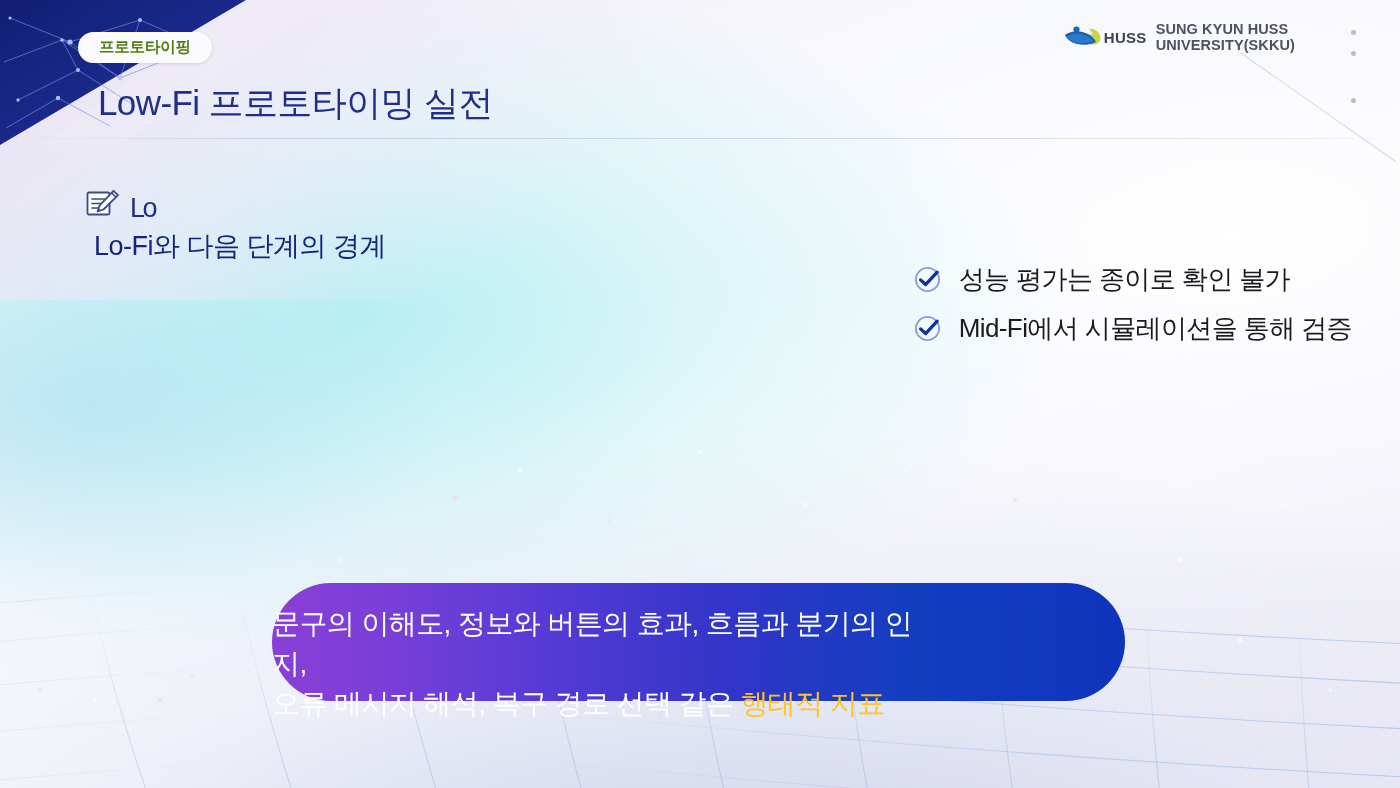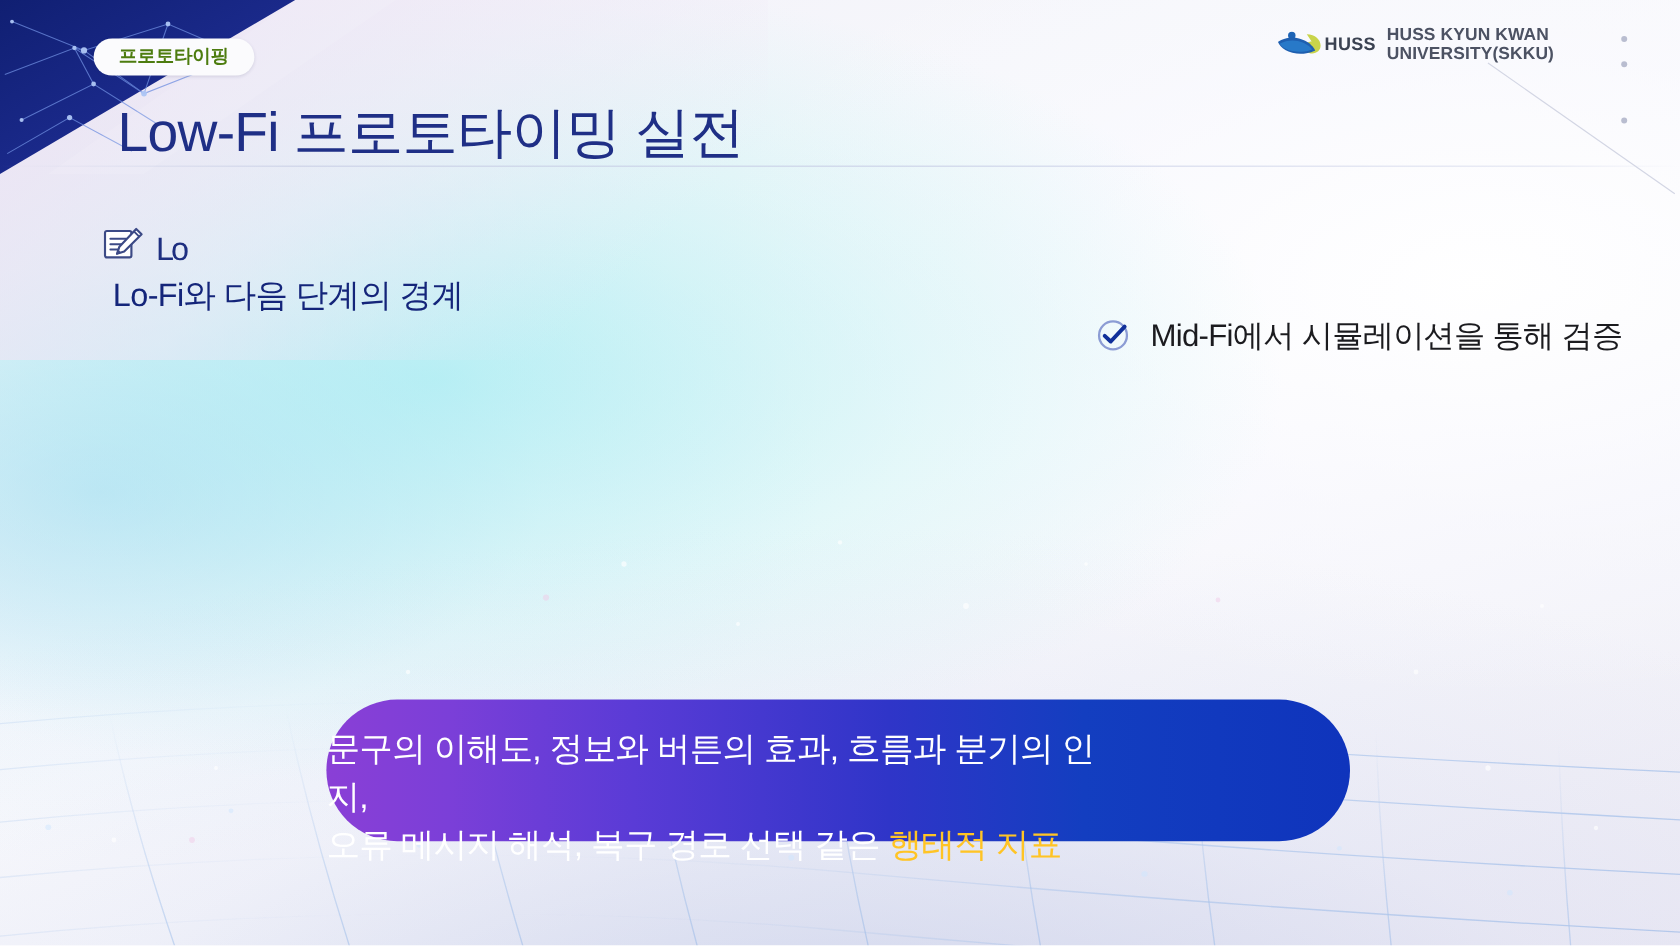--- a/index.html
+++ b/index.html
@@ -93,21 +93,21 @@
     display: flex;
     align-items: center;
     box-shadow: 0 1px 3px rgba(40,50,90,0.14);
     white-space: nowrap;
   }
 
   .slide-title {
     position: absolute;
     left: 98px;
     top: 80px;
-    font-size: 46px;
+    font-size: 35px;
     font-weight: 400;
     color: #1f2f86;
     letter-spacing: -0.6px;
     white-space: nowrap;
   }
 
   
   .logo-block {
     position: absolute;
     right: 105px;
@@ -364,21 +364,21 @@
       <div class="logo-mark">
         <svg width="40" height="22" viewBox="0 0 40 22">
           <circle cx="13.5" cy="3.6" r="3.1" fill="#1d63b5"></circle>
           <path d="M26 2.5 C33 2.5 37.5 7 37.5 12 C37.5 16 34.5 18.5 30.5 18.5 C27 18.5 24.5 16.5 24.5 13.5 C24.5 10.5 27 8.5 30 8.5 Z" fill="#c9d44a"></path>
           <path d="M2 9 C2 9 9 3.5 19.5 6 C30 8.5 33 16 33 16 C33 16 25 20.5 14 18 C4.5 15.8 2 9 2 9 Z" fill="#1f5fb0"></path>
           <path d="M3.5 10.5 C3.5 10.5 10 6.2 18.5 8.2 C27 10.2 30.5 15.2 30.5 15.2 C30.5 15.2 23 18.5 13.8 16.6 C6 15 3.5 10.5 3.5 10.5 Z" fill="#2a7ecd" opacity="0.85"></path>
         </svg>
         <div class="logo-word">HUSS</div>
       </div>
       <div class="logo-text">
-        <div>HUSS KYUN KWAN</div>
+        <div>SUNG KYUN HUSS</div>
         <div>UNIVERSITY(SKKU)</div>
       </div>
     </div>
 
     <div class="logo-dots">
       <i></i>
       <i></i>
       <i class="far"></i>
     </div>
     <div class="corner-line"></div>
@@ -395,20 +395,27 @@
     <span class="label">Lo-Fi와 다음 단계의 경계</span>
     <span class="ghost-glyph">Lo</span>
   </div>
 
   <div class="checklist">
     <div class="check-item">
       <svg class="check-icon" width="31" height="31" viewBox="0 0 31 31">
         <circle cx="15.5" cy="15.5" r="11.6" fill="none" stroke="#8c9cd4" stroke-width="1.9"></circle>
         <path d="M8.6 15.9 L13.6 20.6 L25.2 8.2" fill="none" stroke="#10309a" stroke-width="3.3" stroke-linecap="round" stroke-linejoin="round"></path>
       </svg>
+      <span class="check-text">성능 평가는 종이로 확인 불가</span>
+    </div>
+    <div class="check-item">
+      <svg class="check-icon" width="31" height="31" viewBox="0 0 31 31">
+        <circle cx="15.5" cy="15.5" r="11.6" fill="none" stroke="#8c9cd4" stroke-width="1.9"></circle>
+        <path d="M8.6 15.9 L13.6 20.6 L25.2 8.2" fill="none" stroke="#10309a" stroke-width="3.3" stroke-linecap="round" stroke-linejoin="round"></path>
+      </svg>
       <span class="check-text">Mid-Fi에서 시뮬레이션을 통해 검증</span>
     </div>
   </div>
 
   <div class="callout"></div>
   <div class="callout-text">
     <div>문구의 이해도, 정보와 버튼의 효과, 흐름과 분기의 인</div>
     <div>지,</div>
     <div><span>오류 메시지 해석, 복구 경로 선택 같은 </span><span class="hl">행태적 지표</span></div>
   </div>

